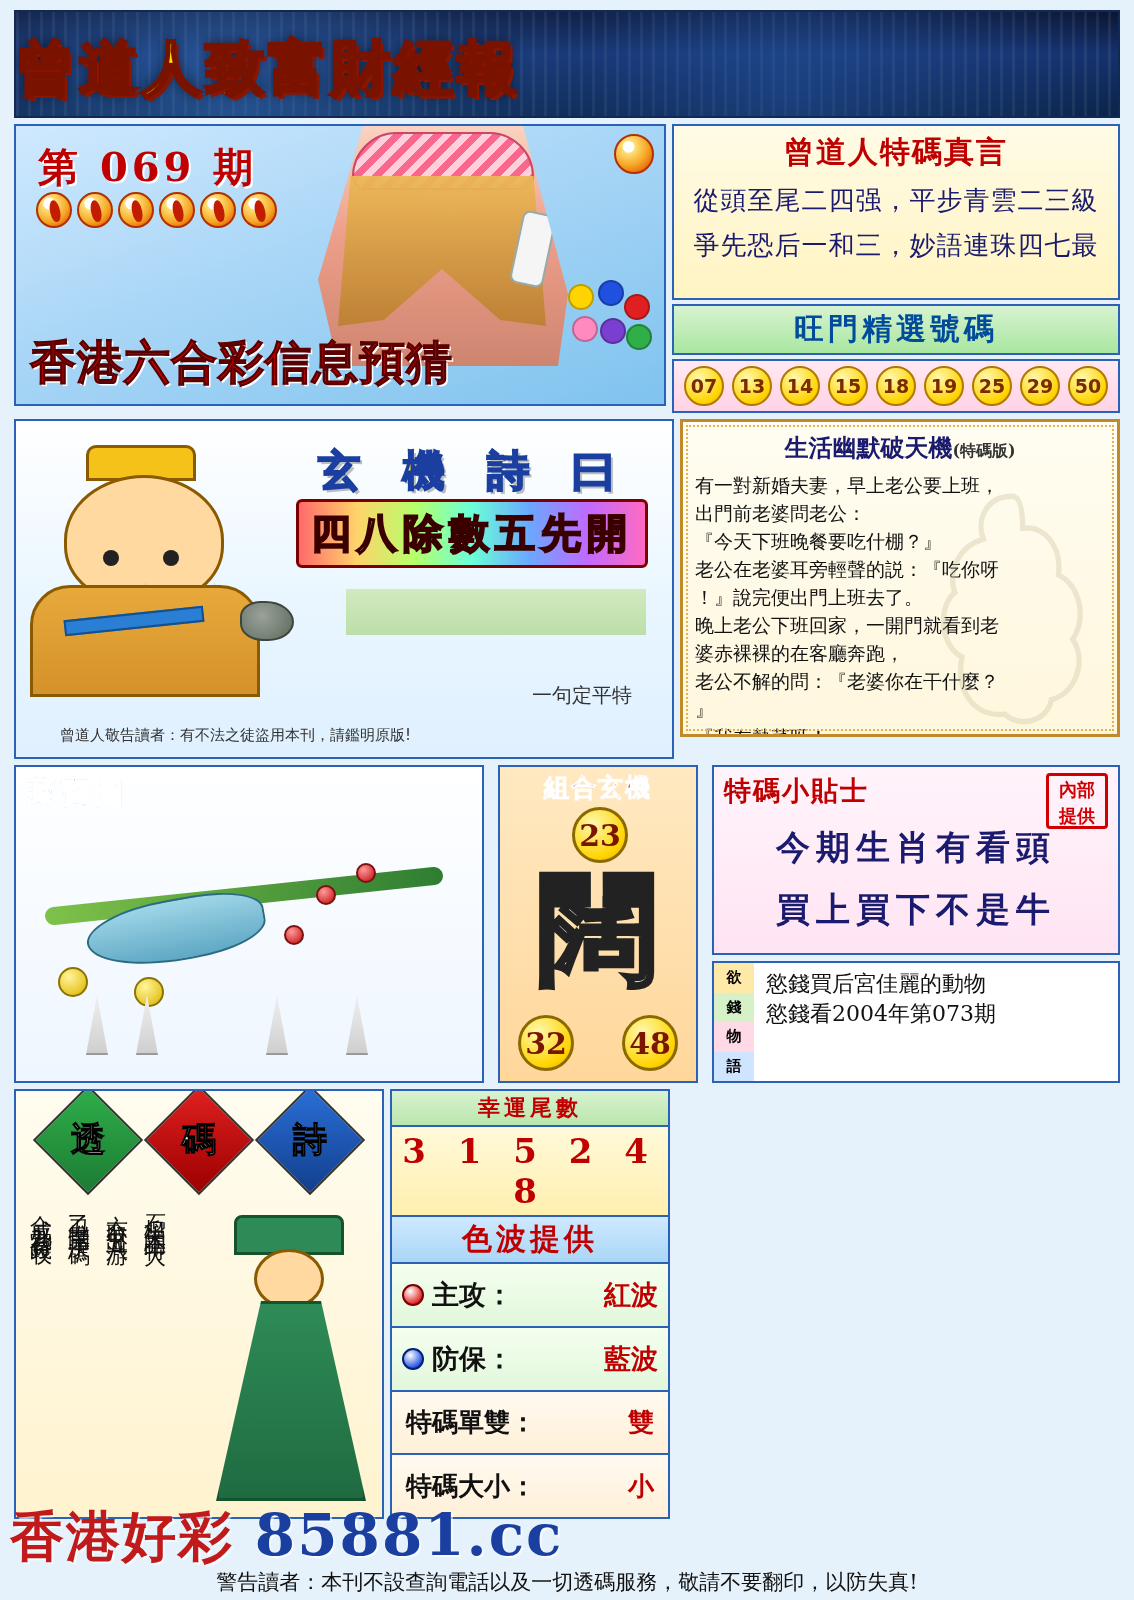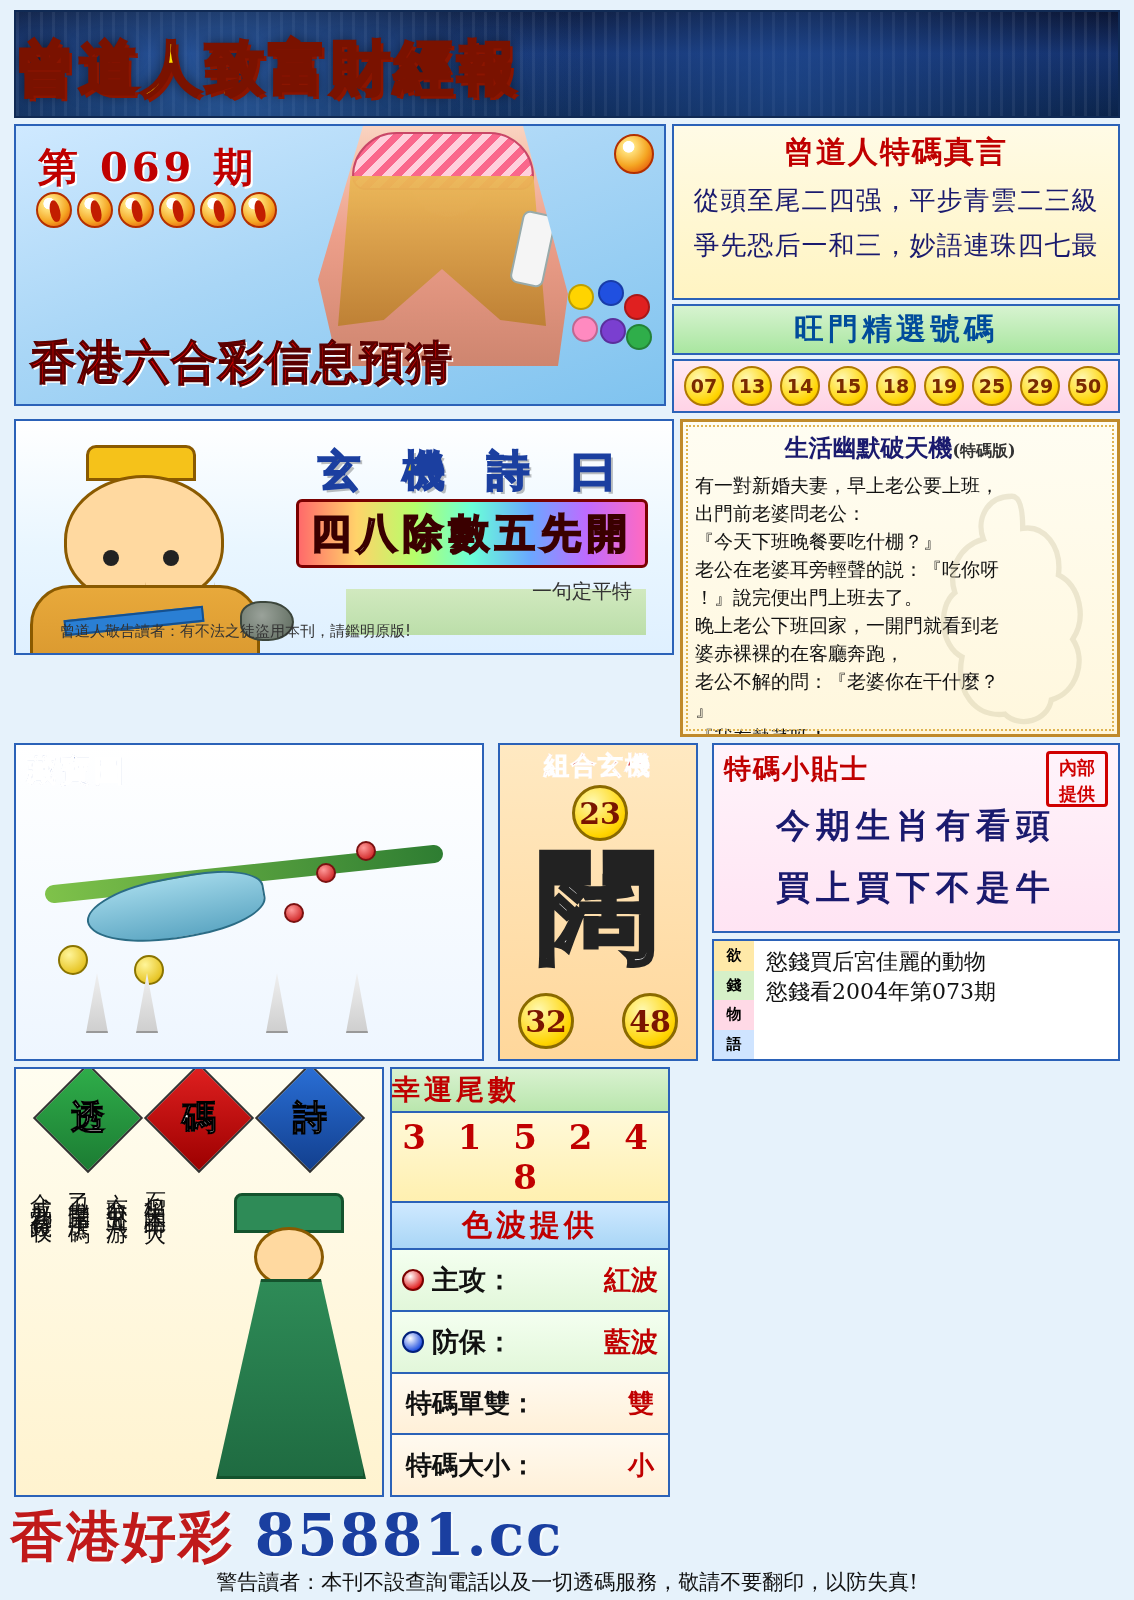--- a/index.html
+++ b/index.html
@@ -159,21 +159,21 @@
     background:radial-gradient(circle at 35% 28%, #fff8b0, #ffd400 70%, #e0a800 100%);
     border:2px solid #b07800;
     color:#7a2b00; font-weight:bold; font-size:19px;
     display:flex; align-items:center; justify-content:center;
     font-family:"DejaVu Sans", sans-serif;
   }
 
   
   .row2 { display:flex; gap:6px; margin-top:6px; }
   .poem {
-    width:660px; height:236px;
+    width:660px; height:340px;
     border:2px solid #2b62b8;
     background:linear-gradient(180deg,#ffffff 0%, #e9f6ff 55%, #dff0ff 100%);
     position:relative; overflow:hidden;
   }
   .poem .title {
     position:absolute; right:44px; top:22px;
     font-family:"DejaVu Serif", serif;
     font-size:42px; font-weight:bold; color:#ffde00;
     -webkit-text-stroke:2px #1b3fa0;
     letter-spacing:14px;
@@ -460,21 +460,22 @@
   .lucky .send b { color:#c00000; }
 
   .side {
     width:280px; height:430px;
     border:2px solid #2b62b8;
     background:#fff;
     display:flex; flex-direction:column;
   }
   .side .sh {
     background:linear-gradient(180deg,#d9f2d0,#b9e6ad);
-    font-family:"DejaVu Serif", serif; font-size:28px; font-weight:bold;
+    text-align:center;
+    font-family:"DejaVu Serif", serif; font-size:22px; font-weight:bold;
     color:#c00000; letter-spacing:4px;
     border-bottom:2px solid #2b62b8; padding:2px 0;
   }
   .side .tail {
     background:linear-gradient(180deg,#fff9d9,#fff0b0);
     text-align:center;
     font-family:"DejaVu Serif", serif; font-size:34px; font-weight:bold;
     color:#c00000; letter-spacing:10px;
     border-bottom:2px solid #2b62b8; padding:4px 0;
   }

